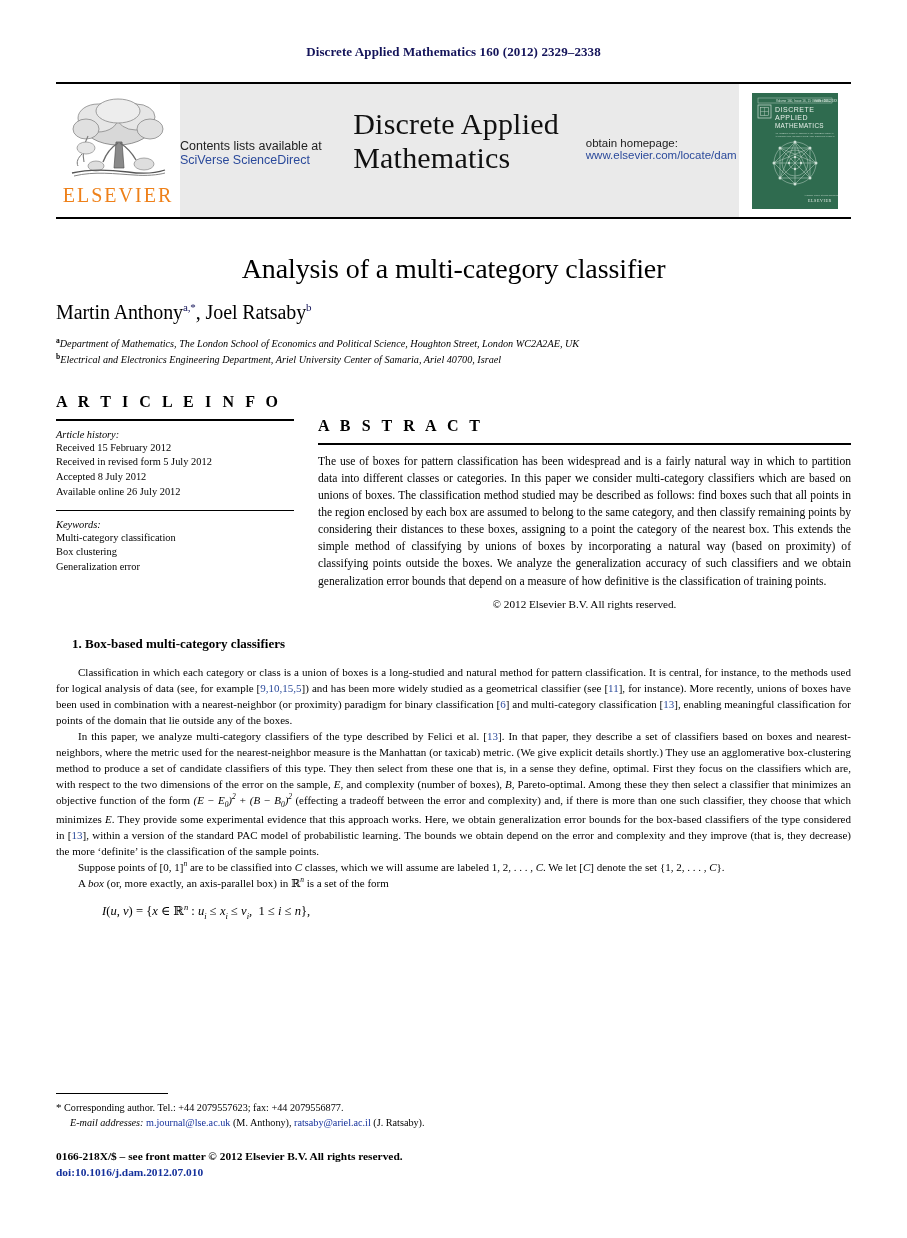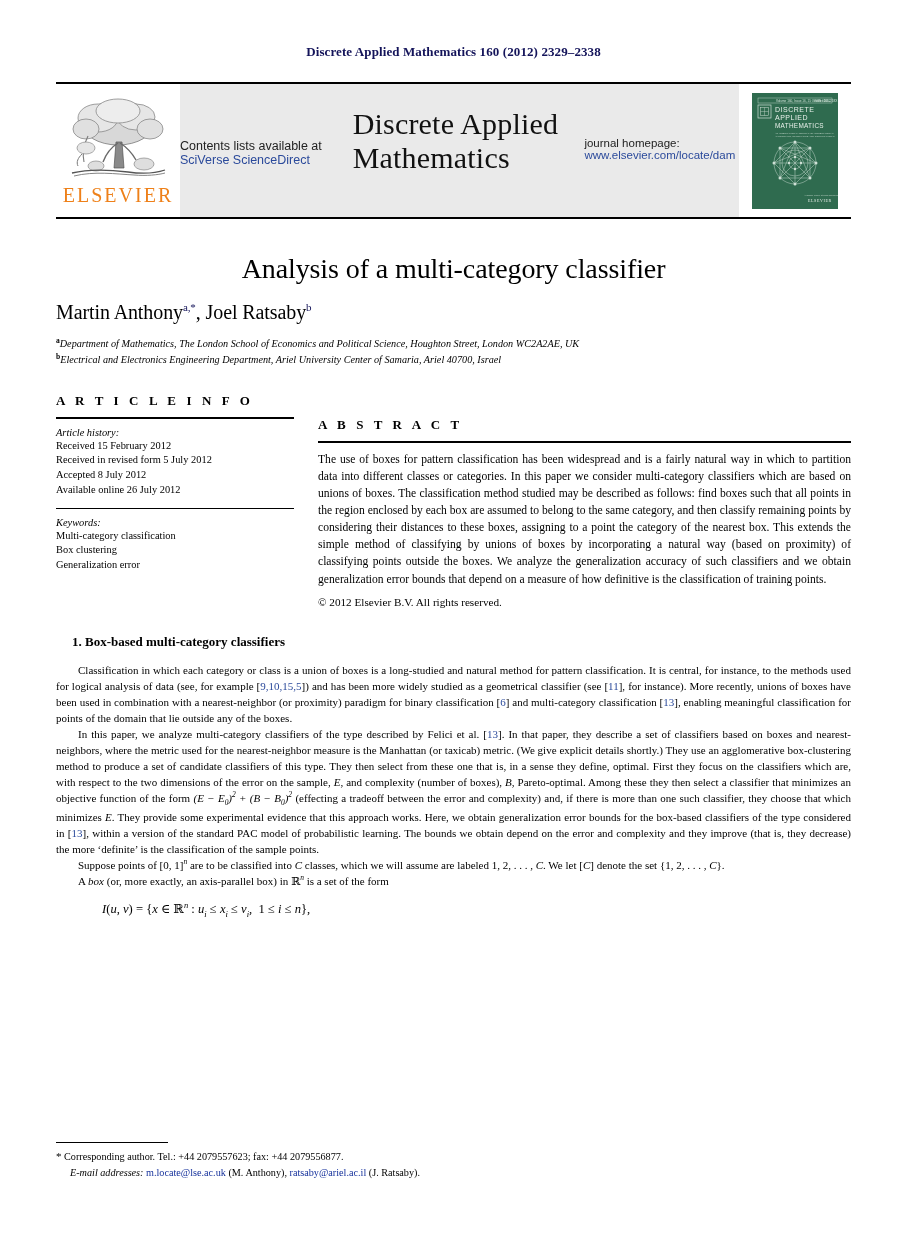--- a/index.html
+++ b/index.html
@@ -163,21 +163,21 @@
   .col-info {
     width: 238px;
     flex: 0 0 238px;
   }
   .col-abstract {
     flex: 1 1 auto;
     margin-top: 24px;
   }
   .sect-label {
     font-family: "Liberation Serif", serif;
-    font-size: 13px;
+    font-size: 16px;
     font-weight: bold;
     letter-spacing: 3.6px;
     margin-bottom: 8px;
   }
   .rule-thick {
     border-top: 2.2px solid #000;
     margin-bottom: 8px;
   }
   .rule-thin {
     border-top: 1.6px solid #000;
@@ -194,21 +194,21 @@
     line-height: 1.42;
   }
   .abstract-body {
     font-size: 11.6px;
     line-height: 1.48;
     text-align: justify;
     margin: 0;
   }
   .copyright-line {
     font-size: 11.2px;
-    text-align: left;
+    text-align: center;
     margin-top: 8px;
   }
 
   
   .body-wrap {
     margin: 26px 56px 0 56px;
   }
   .section-heading {
     font-size: 13px;
     font-weight: bold;
@@ -303,21 +303,21 @@
       </svg>
       <div class="elsevier-word">ELSEVIER</div>
     </div>
 
     <div class="banner-cell">
       <div class="contents-line">
         <span>Contents lists available at </span><span class="sd-link">SciVerse ScienceDirect</span>
       </div>
       <div class="journal-name">Discrete Applied Mathematics</div>
       <div class="homepage-line">
-        <span>journal homepage: </span><span class="hp-link">www.elsevier.com/locate/dam</span>
+        <span>obtain homepage: </span><span class="hp-link">www.elsevier.com/locate/dam</span>
       </div>
     </div>
 
     <div class="cover-cell">
       <div class="cover-thumb">
         <svg viewBox="0 0 86 116" width="86" height="116">
           <rect x="0" y="0" width="86" height="116" fill="#2f6b4f"></rect>
           <rect x="6" y="5" width="74" height="5" fill="none" stroke="#b9cfc2" stroke-width="0.5"></rect>
           <text x="24" y="9.2" fill="#cfe0d6" font-size="3.1" font-family="Liberation Sans, sans-serif">Volume 160, Issue 16, 15 October 2012</text>
           <text x="62" y="9.2" fill="#cfe0d6" font-size="3.1" font-family="Liberation Sans, sans-serif">ISSN 0166-218X</text>
@@ -432,20 +432,24 @@
   </div>
 
   <div class="footer">
     <div class="footnote-rule"></div>
     <p class="footnote">
       <span class="star">*</span>
       <span>Corresponding author. Tel.: +44 2079557623; fax: +44 2079556877.</span>
     </p>
     <p class="footnote" style="padding-left:14px;text-indent:0;">
       <span class="footnote-em">E-mail addresses:</span>
-      <span class="flink">m.locate@lse.ac.uk</span>
+      <span class="flink">m.journal@lse.ac.uk</span>
       <span>(M. Anthony)</span>,
       <span class="flink">ratsaby@ariel.ac.il</span>
       <span>(J. Ratsaby)</span>.
     </p>
+    <div class="issn-block">
+      <div class="issn-line">0166-218X/$ – see front matter © 2012 Elsevier B.V. All rights reserved.</div>
+      <div class="doi-line">doi:10.1016/j.dam.2012.07.010</div>
+    </div>
   </div>
 
 </div>
 
 </body></html>

